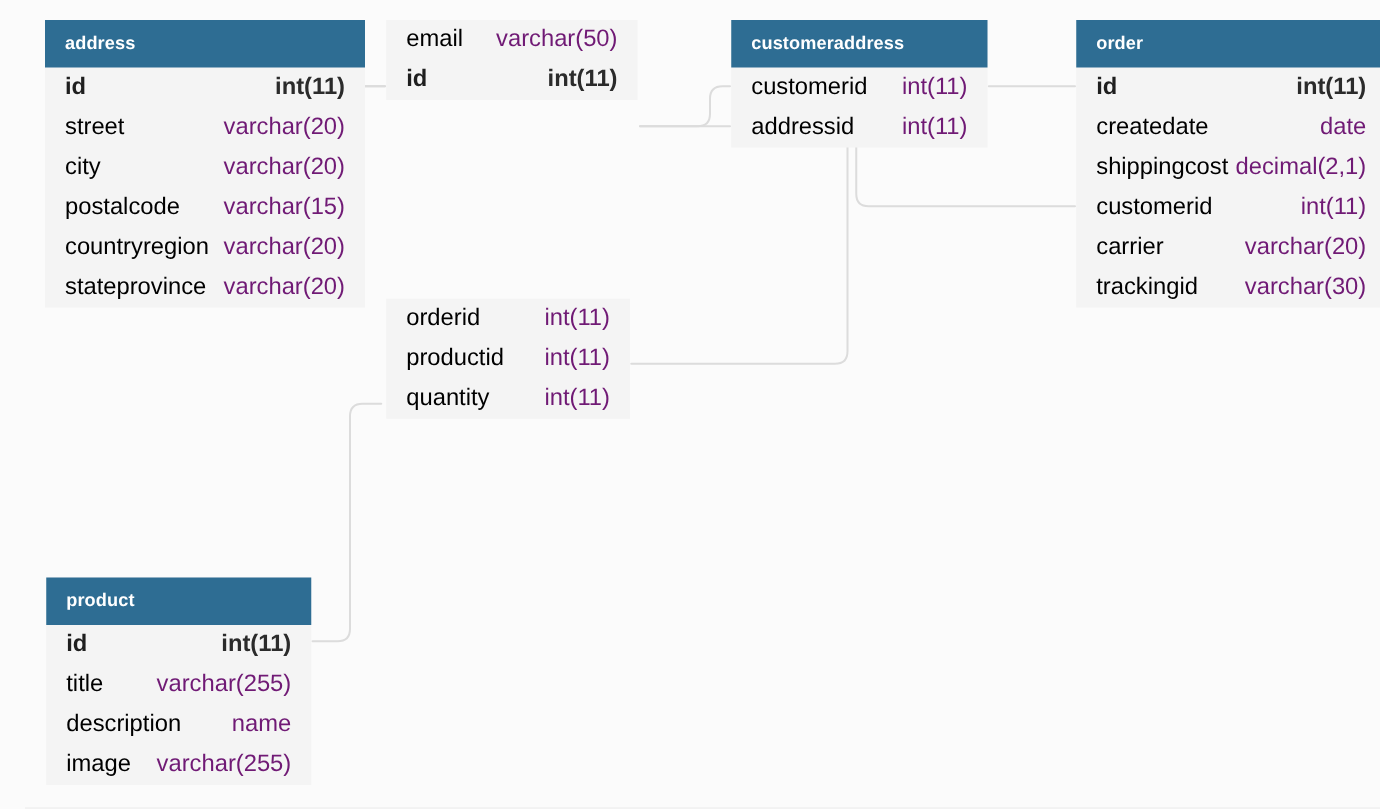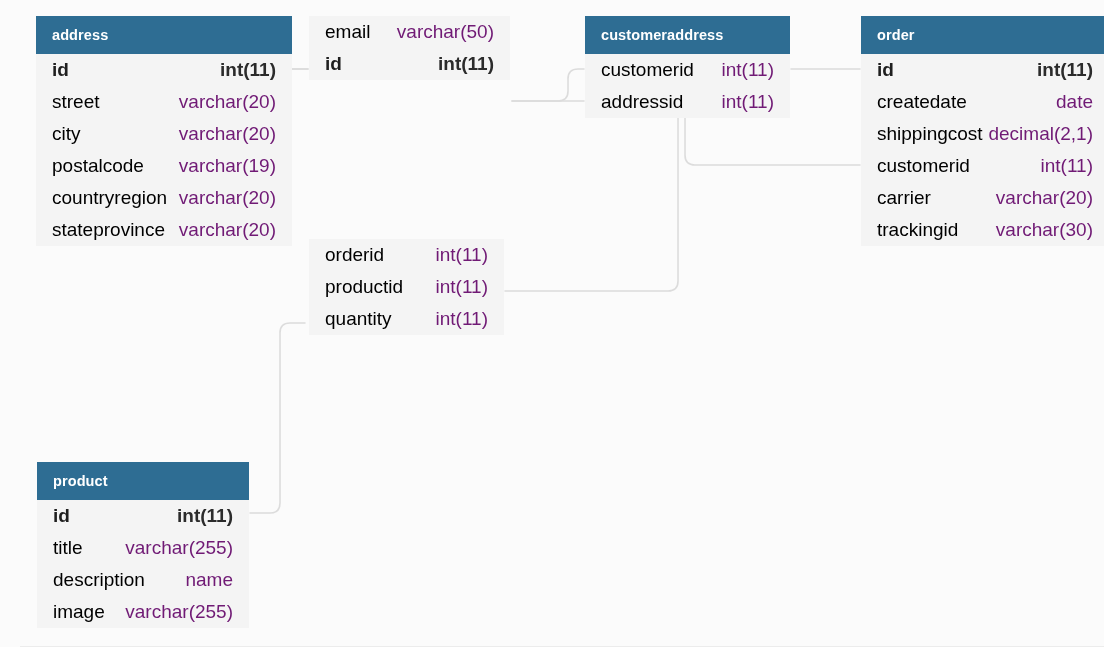--- a/index.html
+++ b/index.html
@@ -111,21 +111,21 @@
           <div class="attr-row">
             <span class="attr-name">street</span>
             <span class="attr-type">varchar(20)</span>
           </div>
           <div class="attr-row">
             <span class="attr-name">city</span>
             <span class="attr-type">varchar(20)</span>
           </div>
           <div class="attr-row">
             <span class="attr-name">postalcode</span>
-            <span class="attr-type">varchar(19)</span>
+            <span class="attr-type">varchar(15)</span>
           </div>
           <div class="attr-row">
             <span class="attr-name">countryregion</span>
             <span class="attr-type">varchar(20)</span>
           </div>
           <div class="attr-row">
             <span class="attr-name">stateprovince</span>
             <span class="attr-type">varchar(20)</span>
           </div>
         </div>

